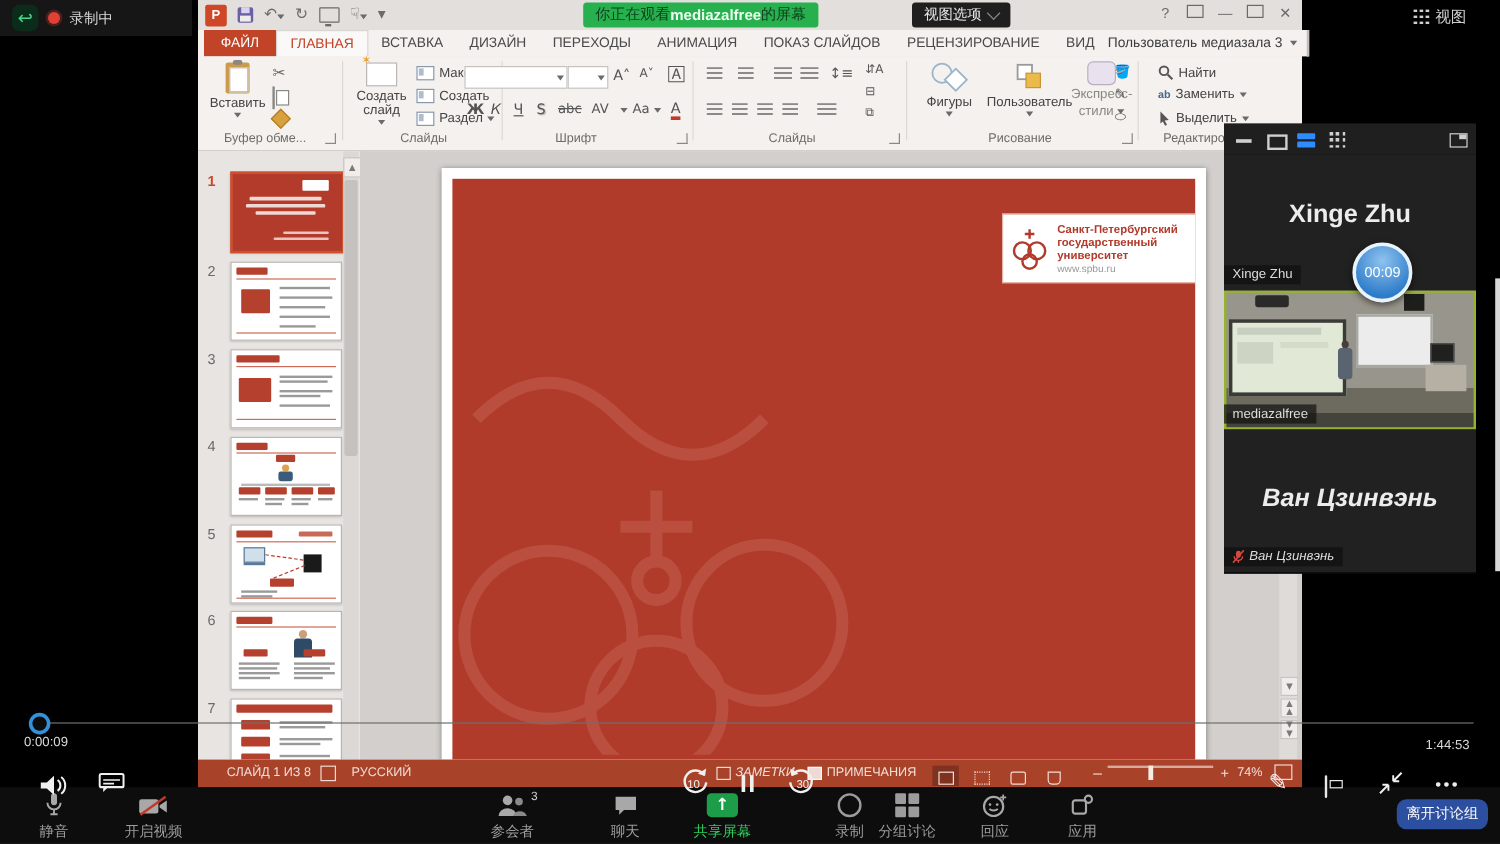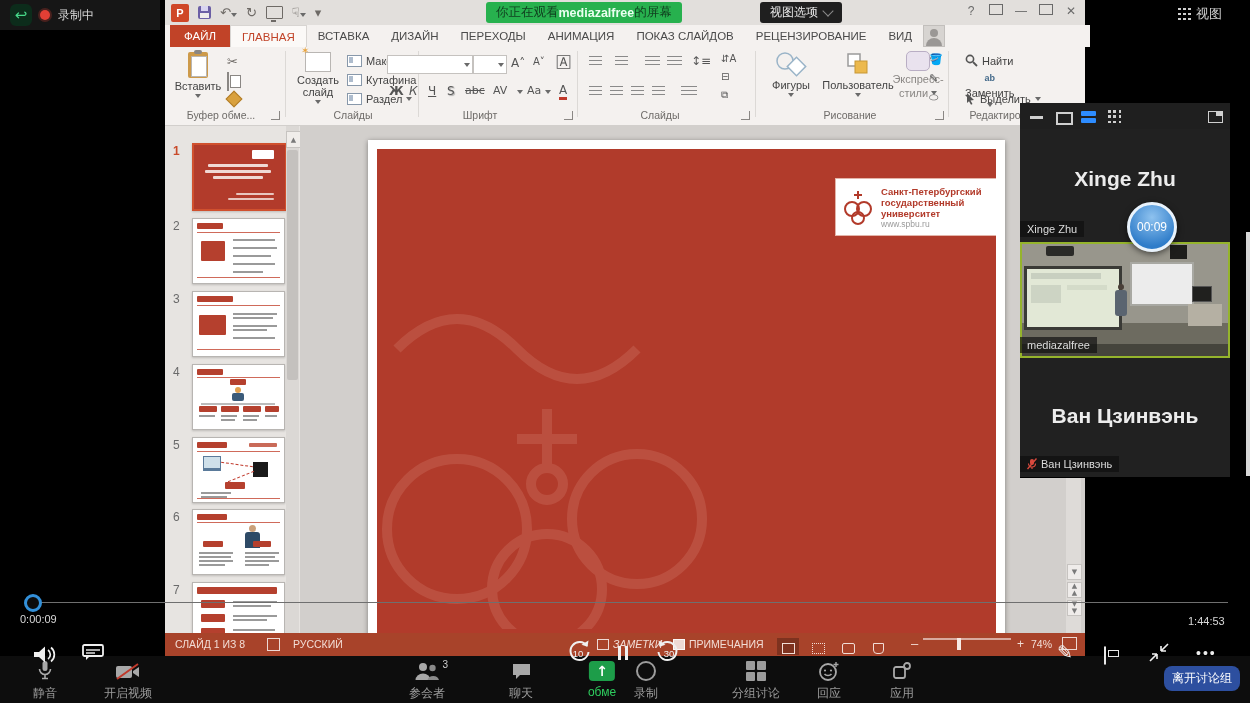--- a/index.html
+++ b/index.html
@@ -176,20 +176,24 @@
     <div class="r tabsrow">
       <span class="tab file">ФАЙЛ</span>
       <span class="tab active">ГЛАВНАЯ</span>
       <span class="tab">ВСТАВКА</span>
       <span class="tab">ДИЗАЙН</span>
       <span class="tab">ПЕРЕХОДЫ</span>
       <span class="tab">АНИМАЦИЯ</span>
       <span class="tab">ПОКАЗ СЛАЙДОВ</span>
       <span class="tab">РЕЦЕНЗИРОВАНИЕ</span>
       <span class="tab">ВИД</span>
+      <span class="account">
+        <span>Пользователь медиазала 3</span>
+        <span class="dd"></span>
+      </span>
       <span class="avatar" style="margin-right:6px;align-self:center;"></span>
     </div>
 
     <div class="r ribbon">
       <div class="gsep" style="left:120px"></div>
       <div class="gsep" style="left:253px"></div>
       <div class="gsep" style="left:412px"></div>
       <div class="gsep" style="left:590px"></div>
       <div class="gsep" style="left:783px"></div>
 
@@ -211,21 +215,21 @@
         <span style="text-align:center;line-height:12px;">Создать слайд</span>
         <span class="dd"></span>
       </div>
       <div class="rsm" style="left:182px;top:8px;">
         <span class="lay-ic"></span>
         <span>Макет</span>
         <span class="dd"></span>
       </div>
       <div class="rsm" style="left:182px;top:27px;">
         <span class="lay-ic"></span>
-        <span>Кутафина</span>
+        <span>Создать</span>
       </div>
       <div class="rsm" style="left:182px;top:46px;">
         <span class="lay-ic"></span>
         <span>Раздел</span>
         <span class="dd"></span>
       </div>
       <div class="glabel" style="left:128px;width:120px;">Слайды</div>
 
       
       <div class="r inputbox" style="left:222px;top:8px;width:82px;">
@@ -299,21 +303,21 @@
       <div class="dlg" style="left:770px;"></div>
 
       
       <div class="rsm" style="left:800px;top:7px;">
         <svg width="13" height="13" viewBox="0 0 13 13">
           <circle cx="5" cy="5" r="3.6" fill="none" stroke="#555" stroke-width="1.6"></circle>
           <line x1="8" y1="8" x2="12" y2="12" stroke="#555" stroke-width="1.8"></line>
         </svg>
         <span>Найти</span>
       </div>
-      <div class="rsm" style="left:800px;top:26px;flex-direction:column;">
+      <div class="rsm" style="left:800px;top:26px;">
         <span style="font-size:9px;color:#446a8a;font-weight:bold;">ab</span>
         <span>Заменить</span>
         <span class="dd"></span>
       </div>
       <div class="rsm" style="left:800px;top:45px;">
         <svg width="11" height="13" viewBox="0 0 11 13">
           <path d="M2 1 L9 8 L5.5 8.5 L7.5 12 L6 12.7 L4 9.2 L2 11 Z" fill="#555"></path>
         </svg>
         <span>Выделить</span>
         <span class="dd"></span>
@@ -470,21 +474,21 @@
       <div class="msb">
         <div class="msb-btn" style="top:5px;">▲</div>
         <div style="position:absolute;left:2px;top:22px;width:11px;height:150px;background:#c0bdba;border-radius:2px;"></div>
         <div class="msb-btn" style="top:438px;">▼</div>
         <div class="msb-btn" style="top:456px;">▲<br>▲</div>
         <div class="msb-btn" style="top:474px;">▼<br>▼</div>
       </div>
     </div>
 
     <div class="r sb">
-      <span style="left:10px;">СЛАЙД 1 ИЗ 8</span>
+      <span style="left:24px;">СЛАЙД 1 ИЗ 8</span>
       <span class="sb-ic" style="left:102px;top:5px;width:11px;height:11px;"></span>
       <span style="left:128px;">РУССКИЙ</span>
       <span class="sb-ic" style="left:432px;top:6px;width:10px;height:9px;"></span>
       <span style="left:448px;font-style:italic;">ЗАМЕТКИ</span>
       <span class="sb-ic" style="left:508px;top:6px;width:10px;height:9px;background:rgba(255,255,255,.8);"></span>
       <span style="left:524px;">ПРИМЕЧАНИЯ</span>
       <span class="sb-view active" style="left:612px;">
           <span class="vbox"></span>
         </span>
       <span class="sb-view" style="left:642px;">
@@ -580,21 +584,21 @@
         <span style="position:absolute;left:98px;top:42px;width:6px;height:6px;border-radius:50%;background:#4a3f38;"></span>
         <span style="position:absolute;left:95px;top:48px;width:12px;height:26px;background:#5a6470;border-radius:3px;"></span>
         <span style="position:absolute;left:168px;top:62px;width:34px;height:22px;background:#b5b0a3;"></span>
         <span style="position:absolute;left:172px;top:44px;width:18px;height:14px;background:#20201e;border:1px solid #555;"></span>
       </div>
       <div class="vlabel">
         <span>mediazalfree</span>
       </div>
     </div>
 
-    <div class="tile" style="top:255px;height:119px;">
+    <div class="tile" style="top:255px;height:119px;font-style:italic;">
       <div class="tile-name" style="top:46px;">Ван Цзинвэнь</div>
       <div class="vlabel">
         <svg width="10" height="12" viewBox="0 0 10 12">
           <rect x="3" y="1" width="4" height="6" rx="2" fill="#d84a3e"></rect>
           <path d="M1.5 5.5 a3.5 3.5 0 0 0 7 0 M5 9 v2" stroke="#d84a3e" stroke-width="1.2" fill="none"></path>
           <line x1="0.5" y1="11" x2="9.5" y2="0.5" stroke="#d84a3e" stroke-width="1.4"></line>
         </svg>
         <span>Ван Цзинвэнь</span>
       </div>
     </div>
@@ -645,24 +649,24 @@
           <path d="M2 2 h17 v11 h-10 l-4 4 v-4 h-3z" fill="#a8a8a8"></path>
         </svg>
       </span>
       <span>聊天</span>
     </div>
 
     <div class="bitem" style="left:602px;color:#2ecc5e;">
       <span class="bico">
           <span class="sharebox">↑</span>
         </span>
-      <span>обме</span>
-    </div>
-
-    <div class="bitem" style="left:646px;">
+      <span>共享屏幕</span>
+    </div>
+
+    <div class="bitem" style="left:708px;">
       <span class="bico">
           <span class="ringo"></span>
         </span>
       <span>录制</span>
     </div>
 
     <div class="bitem" style="left:756px;">
       <span class="bico">
           <span class="grid4">
             <i></i>

